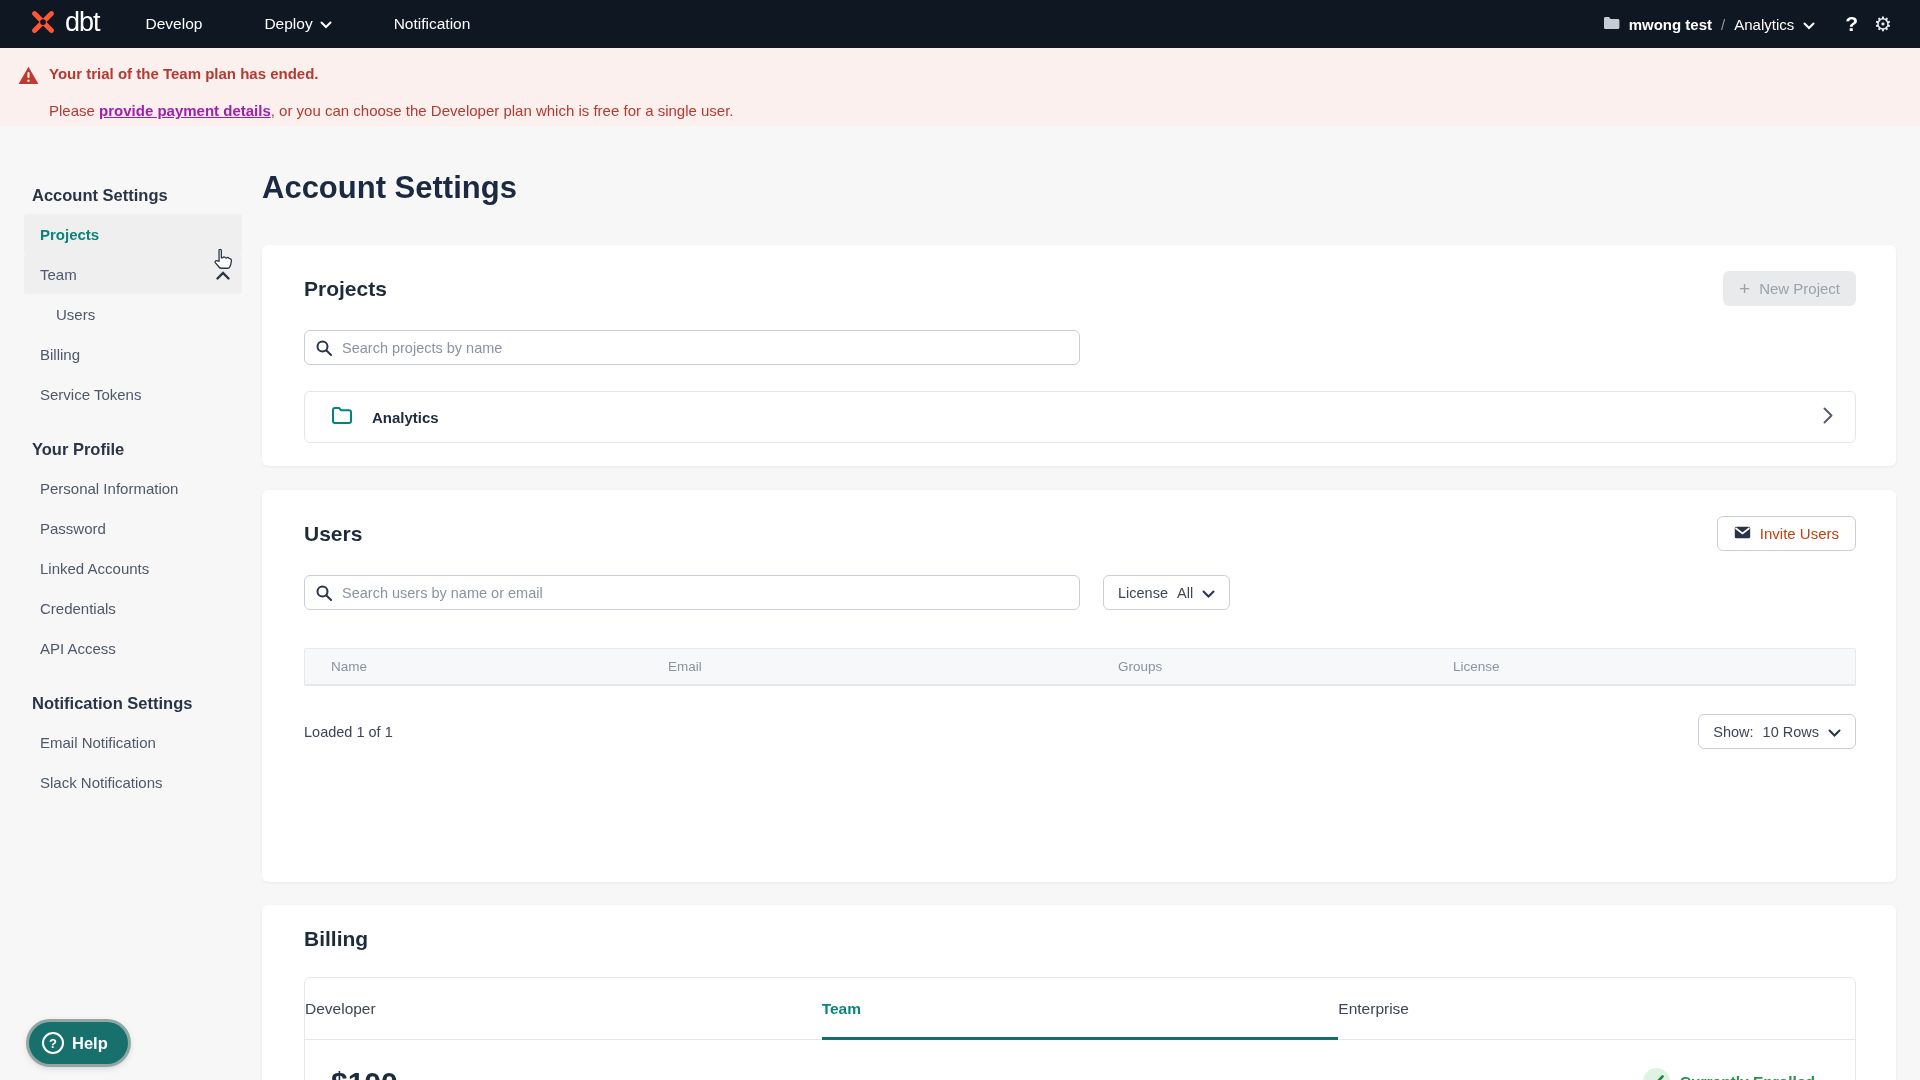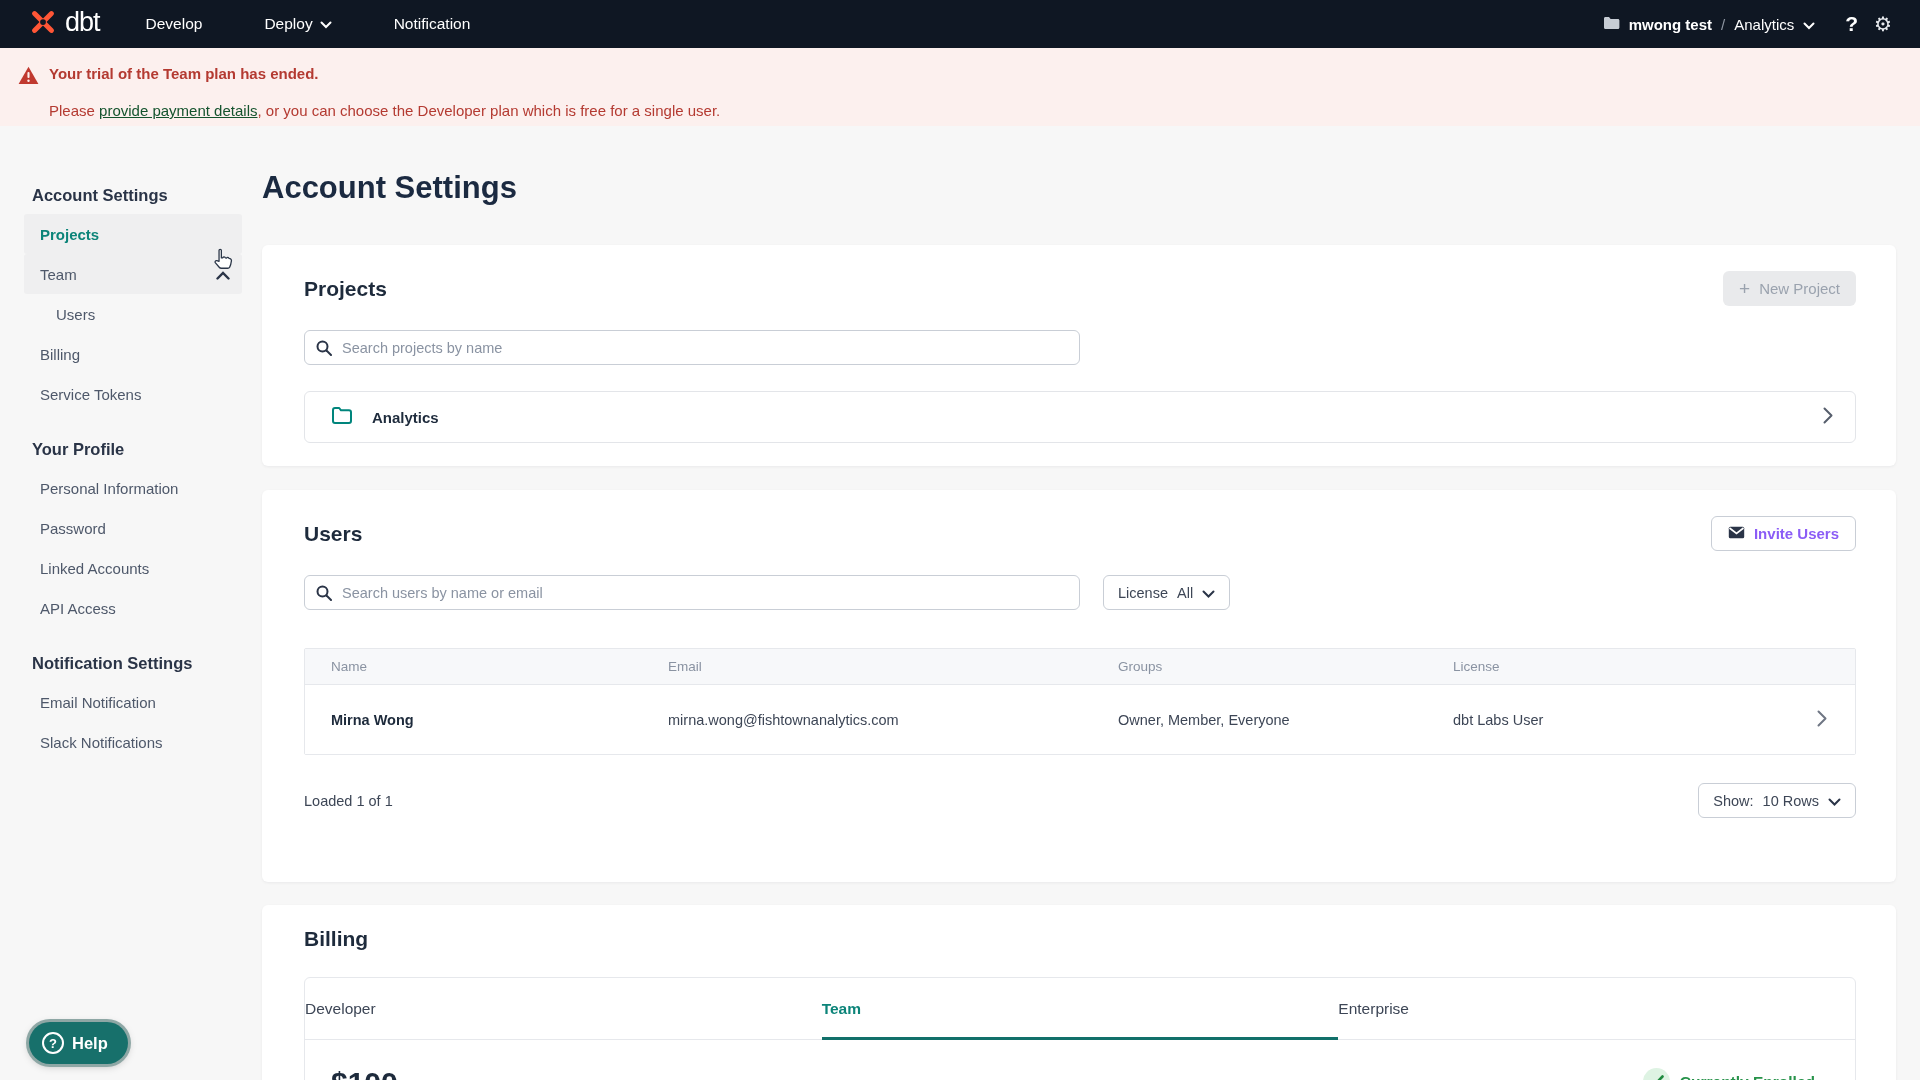--- a/index.html
+++ b/index.html
@@ -28,21 +28,21 @@
   .nav-gear { font-size:20px; color:#e7eaee; cursor:pointer; line-height:1; }
   
   .banner {
     position:absolute; top:48px; left:0; width:1920px; height:78px;
     background:#fcf0ee; padding:17px 0 0 18px;
     display:grid; grid-template-columns:31px 1fr; align-items:start;
   }
   .banner-icon { margin-top:1px; }
   .banner-title { color:#b43a31; font-weight:bold; font-size:15px; line-height:18px; }
   .banner-body { grid-column:2; color:#b43a31; font-size:15px; margin-top:7px; line-height:18px; }
-  .banner-link { color:#14532d; text-decoration:underline; cursor:pointer; }
+  .banner-link { color:#a21caf; text-decoration:underline; cursor:pointer;font-weight:bold; }
   
   .sidebar { position:absolute; left:24px; top:176px; width:218px; }
   .side-heading { font-weight:bold; color:#2a3447; font-size:16.5px; height:38px; display:flex; align-items:center; padding-left:8px; }
   .side-item { height:40px; display:flex; align-items:center; padding:0 12px 0 16px; font-size:15px; color:#4e586a; border-radius:3px; cursor:pointer; }
   .side-item.active { background:#efeff0; color:#0c8479; font-weight:bold; }
   .side-item.hovered { background:#efeff0; }
   .side-item.child { padding-left:32px; }
   .side-gap { height:16px; }
   .side-chevron { margin-left:auto; }
   
@@ -52,21 +52,21 @@
     border-radius:6px; box-shadow:0 1px 3px rgba(16,24,40,.06);
   }
   .card-projects { top:245px; height:221px; }
   .card-users   { top:490px; height:392px; }
   .card-billing { top:905px; height:275px; }
   .card-head { display:flex; justify-content:space-between; align-items:center; padding:26px 40px 0 42px; }
   .card-h2 { font-size:21px; font-weight:bold; color:#1e2b3c; }
   
   .btn { display:flex; align-items:center; gap:9px; height:35px; padding:0 16px; border-radius:6px; font-size:15px; cursor:pointer; white-space:nowrap; }
   .btn-disabled { background:#e9eaec; color:#9aa2ae; }
-  .btn-outline { background:#fff; border:1px solid #c9ced6; color:#8b5cf6;font-weight:bold; }
+  .btn-outline { background:#fff; border:1px solid #c9ced6; color:#c2410c; }
   .plus-glyph { font-size:19px; line-height:1; }
   
   .search-row { display:flex; align-items:center; gap:23px; margin:24px 40px 0 42px; }
   .search-box { position:relative; width:776px; }
   .search-box svg { position:absolute; left:12px; top:50%; transform:translateY(-50%); }
   .search-input {
     width:100%; height:35px; border:1px solid #c9ced6; border-radius:6px;
     padding:0 24px 0 37px; font-size:14.5px; color:#3d4656;
     font-family:"Liberation Sans", sans-serif; background:#fff; outline:none;
   }
@@ -212,20 +212,23 @@
   <div class="side-item">
     <span>Personal Information</span>
   </div>
   <div class="side-item">
     <span>Password</span>
   </div>
   <div class="side-item">
     <span>Linked Accounts</span>
   </div>
   <div class="side-item">
+    <span>Credentials</span>
+  </div>
+  <div class="side-item">
     <span>API Access</span>
   </div>
   <div class="side-gap"></div>
   <div class="side-heading">Notification Settings</div>
   <div class="side-item">
     <span>Email Notification</span>
   </div>
   <div class="side-item">
     <span>Slack Notifications</span>
   </div>
@@ -295,33 +298,20 @@
           </svg>
       </span>
     </div>
   </div>
   <div class="utable">
     <div class="t-head">
       <span>Name</span>
       <span>Email</span>
       <span>Groups</span>
       <span>License</span>
-    </div>
-    <div class="t-row">
-      <span class="t-name">Mirna Wong</span>
-      <span>mirna.wong@fishtownanalytics.com</span>
-      <span>Owner, Member, Everyone</span>
-      <span class="t-last">
-        <span>dbt Labs User</span>
-        <span>
-          <svg width="10" height="17" viewBox="0 0 10 17">
-              <polyline points="1.5,1.5 8.5,8.5 1.5,15.5" fill="none" stroke="#6f7684" stroke-width="2" stroke-linecap="round" stroke-linejoin="round"></polyline>
-            </svg>
-        </span>
-      </span>
     </div>
   </div>
   <div class="table-foot">
     <span class="loaded-text">Loaded 1 of 1</span>
     <div class="select-btn">
       <span>Show:</span>
       <span>10 Rows</span>
       <span>
         <svg width="13" height="8" viewBox="0 0 13 8">
             <polyline points="1.5,1.5 6.5,6.5 11.5,1.5" fill="none" stroke="#2a3447" stroke-width="2" stroke-linecap="round"></polyline>

